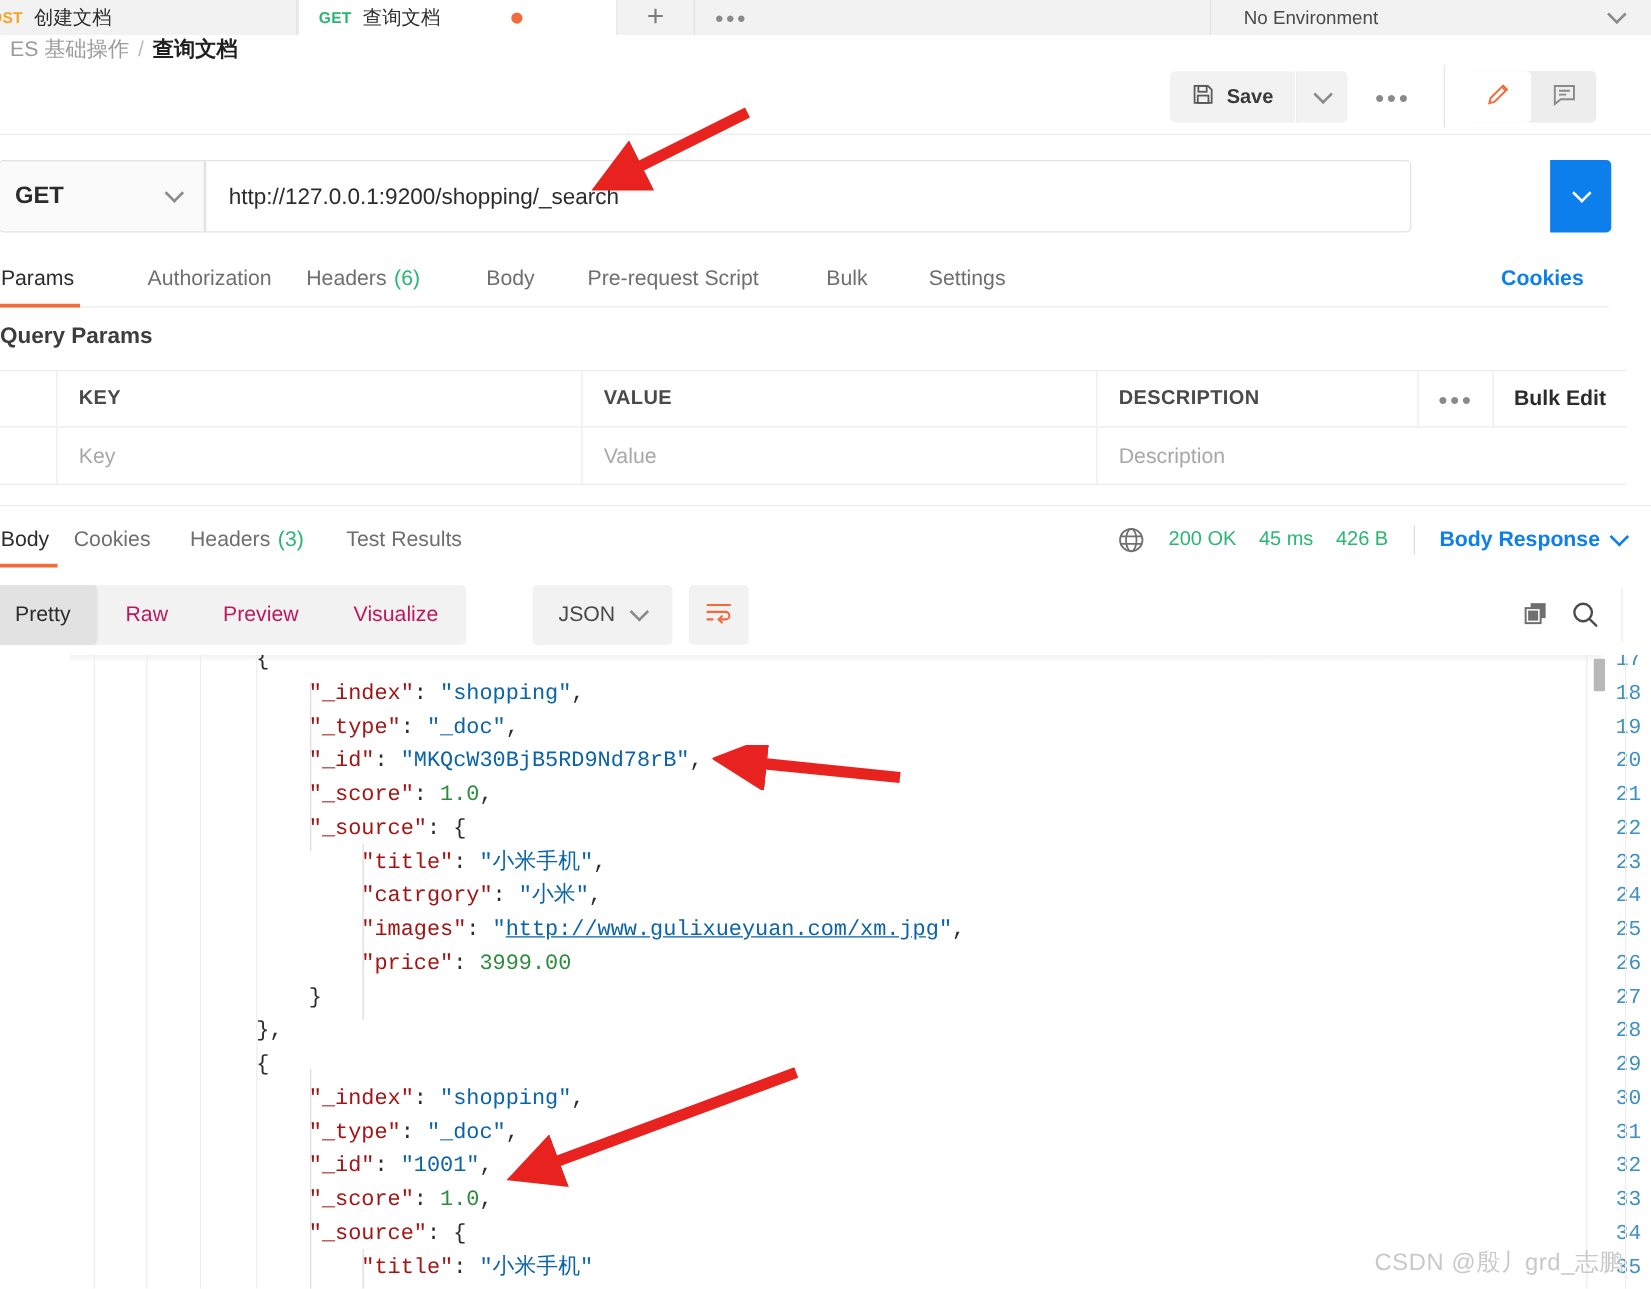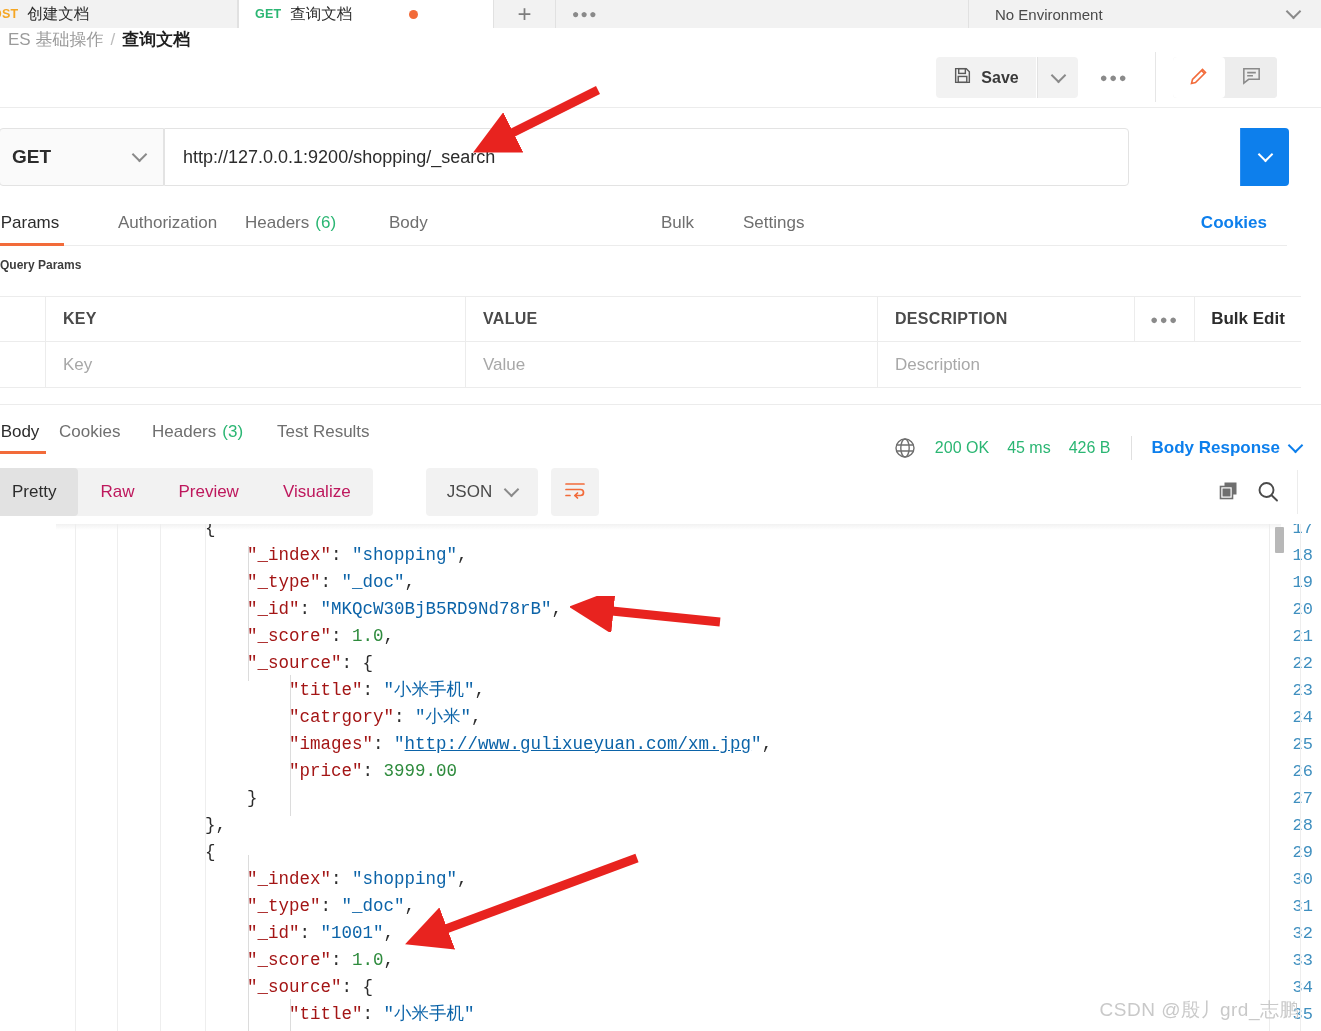--- a/index.html
+++ b/index.html
@@ -131,21 +131,21 @@
   .rtab.sel::after {
     content:""; position:absolute; left:0; right:0; bottom:0; height:3px; background:#f26b3a;
   }
   .badge-green { color:#2bb673; margin-left:6px; }
   .cookies-link {
     position:absolute; right:20px; top:0; height:46px; display:flex; align-items:center;
     color:#0d7fec; font-size:17px; font-weight:700;
   }
 
   
-  .qp-title { position:absolute; left:0; top:258px; font-size:12px; color:#3d3d3d; font-weight:700; }
+  .qp-title { position:absolute; left:0; top:258px; font-size:18px; color:#3d3d3d; font-weight:700; }
   .qp-table { position:absolute; left:0; top:296px; width:1301px; }
   .qp-head { display:flex; height:46px; border-top:1px solid #ececec; border-bottom:1px solid #ececec; }
   .qp-row  { display:flex; height:46px; border-bottom:1px solid #ececec; }
   .qp-chk  { width:46px; border-right:1px solid #ececec; }
   .qp-c1   { width:420px; border-right:1px solid #ececec; display:flex; align-items:center; padding-left:17px; }
   .qp-c2   { width:412px; border-right:1px solid #ececec; display:flex; align-items:center; padding-left:17px; }
   .qp-c3   { flex:1; display:flex; align-items:center; padding-left:17px; }
   .qp-c3.hd { border-right:1px solid #ececec; }
   .qp-more { width:60px; border-right:1px solid #ececec; display:flex; align-items:center; justify-content:center;
              color:#8a8a8a; font-size:13px; letter-spacing:1.6px; }
@@ -153,21 +153,21 @@
              color:#2c2c2c; font-size:17px; font-weight:700; }
   .hdtxt { font-size:16px; font-weight:700; color:#4a4a4a; letter-spacing:.3px; }
   .phtxt { font-size:17px; color:#a8a8a8; }
 
   
   .respsep { position:absolute; left:0; top:404px; width:1321px; height:1px; background:#ececec; }
   .resptabs { position:absolute; left:0; top:410px; width:1321px; height:44px; }
   .ptab { position:absolute; top:0; height:44px; font-size:17px; color:#6f6f6f; display:flex; align-items:center; }
   .ptab.sel { color:#2c2c2c; }
   .ptab.sel::after { content:""; position:absolute; left:0; right:0; bottom:0; height:3px; background:#f26b3a; }
-  .statusbar { position:absolute; right:20px; top:16px; height:44px; display:flex; align-items:center; gap:0; }
+  .statusbar { position:absolute; right:20px; top:0; height:44px; display:flex; align-items:center; gap:0; }
   .st-item { font-size:16px; color:#2bb673; margin-left:18px; }
   .st-divider { width:1px; height:24px; background:#e0e0e0; margin-left:20px; }
   .saveresp { color:#0d7fec; font-size:17px; font-weight:700; margin-left:20px; display:flex; align-items:center; gap:10px; }
   .chev-blue { border-right-color:#0d7fec; border-bottom-color:#0d7fec; }
 
   
   .prettybar { position:absolute; left:0; top:468px; width:1321px; height:48px; }
   .segwrap {
     position:absolute; left:-10px; top:0; height:48px; background:#f2f2f2; border-radius:4px;
     display:flex; align-items:stretch;
@@ -311,20 +311,23 @@
     </div>
     <div class="rtab" style="left:94px;margin-left:24px;">
       <span>Authorization</span>
     </div>
     <div class="rtab" style="left:245px;">
       <span>Headers</span>
       <span class="badge-green">(6)</span>
     </div>
     <div class="rtab" style="left:389px;">
       <span>Body</span>
+    </div>
+    <div class="rtab" style="left:470px;">
+      <span>Pre-request Script</span>
     </div>
     <div class="rtab" style="left:661px;">
       <span>Bulk</span>
     </div>
     <div class="rtab" style="left:743px;">
       <span>Settings</span>
     </div>
     <div class="cookies-link">
       <span>Cookies</span>
     </div>

